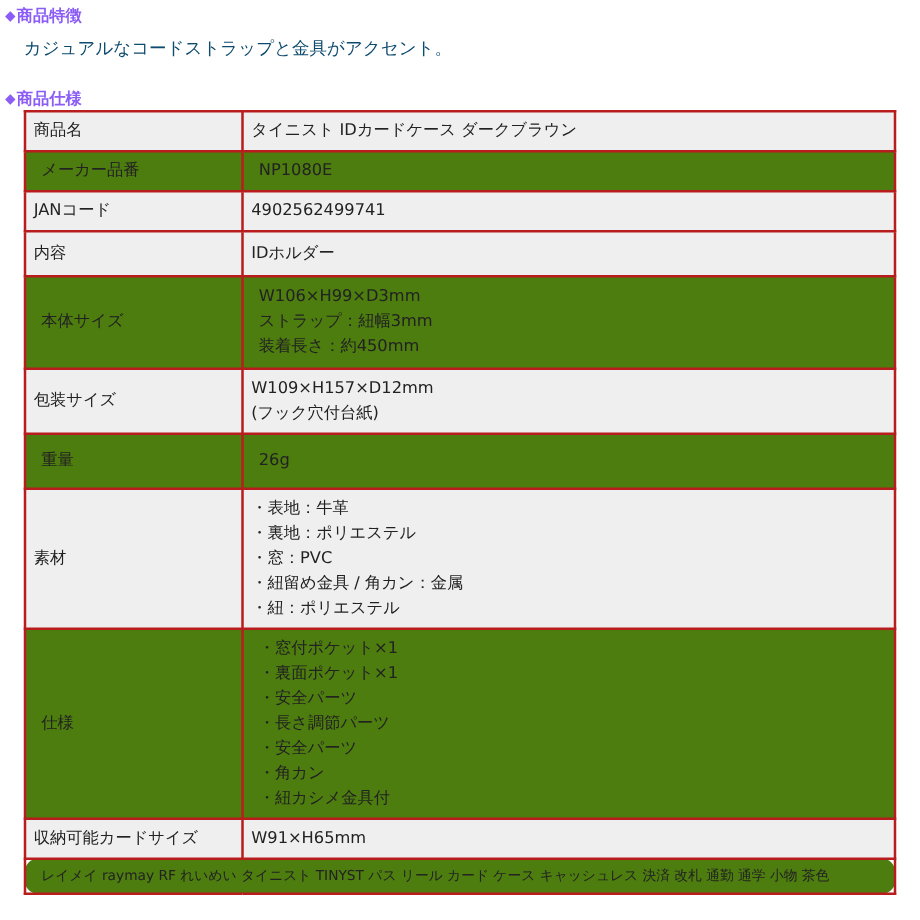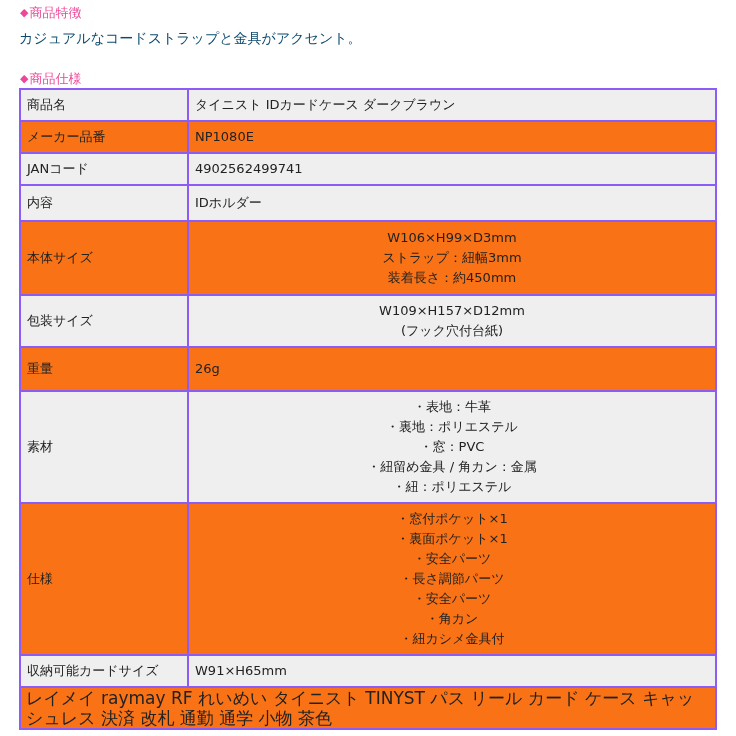--- a/index.html
+++ b/index.html
@@ -11,24 +11,24 @@
       overflow: hidden;
     }
     body {
       font-family: "DejaVu Sans", "Liberation Sans", sans-serif;
       color: #222222;
       font-size: 13px;
       position: relative;
     }
     .section-heading {
       position: absolute;
-      left: 20px;
+      left: 4px;
       font-size: 13px;
-      font-weight: normal;
-      color: #ec4899;
+      font-weight: bold;
+      color: #8b5cf6;
       letter-spacing: 0;
     }
     .section-heading .diamond {
       display: inline-block;
       font-size: 11px;
       margin-right: 1px;
       vertical-align: 1px;
     }
     #h-features { top: 4px; }
     #h-specs { top: 70px; }
@@ -41,38 +41,39 @@
     }
     table.spec {
       position: absolute;
       left: 19px;
       top: 88px;
       width: 698px;
       border-collapse: collapse;
       border: 2px solid #5a5a5a;
     }
     table.spec td {
-      border: 2px solid #8b5cf6;
+      border: 2px solid #b91c1c;
       padding: 0 6px;
       font-size: 13px;
       line-height: 20px;
       vertical-align: middle;
       color: #222;
     }
     table.spec td.label { width: 154px; }
     table.spec tr.gray td { background: #efefef; }
-    table.spec tr.white td { background: #f97316; }
+    table.spec tr.white td { background: #4d7c0f; padding-left: 12px; }
     table.spec td.multi { padding-top: 5px; padding-bottom: 5px; }
     table.spec td.keywords {
-      font-size: 17px;
+      font-size: 11px;
       background: #ffffff;
       height: 26px;
       padding-left: 5px;
+      border-radius: 10px;
     }
-    .line { display: block; text-align: center; }
+    .line { display: block; }
   </style>
 </head>
 <body>
 
 <div class="section-heading" id="h-features">
   <span class="diamond">◆</span><span>商品特徴</span>
 </div>
 
 <div class="feature-text">カジュアルなコードストラップと金具がアクセント。</div>
 

